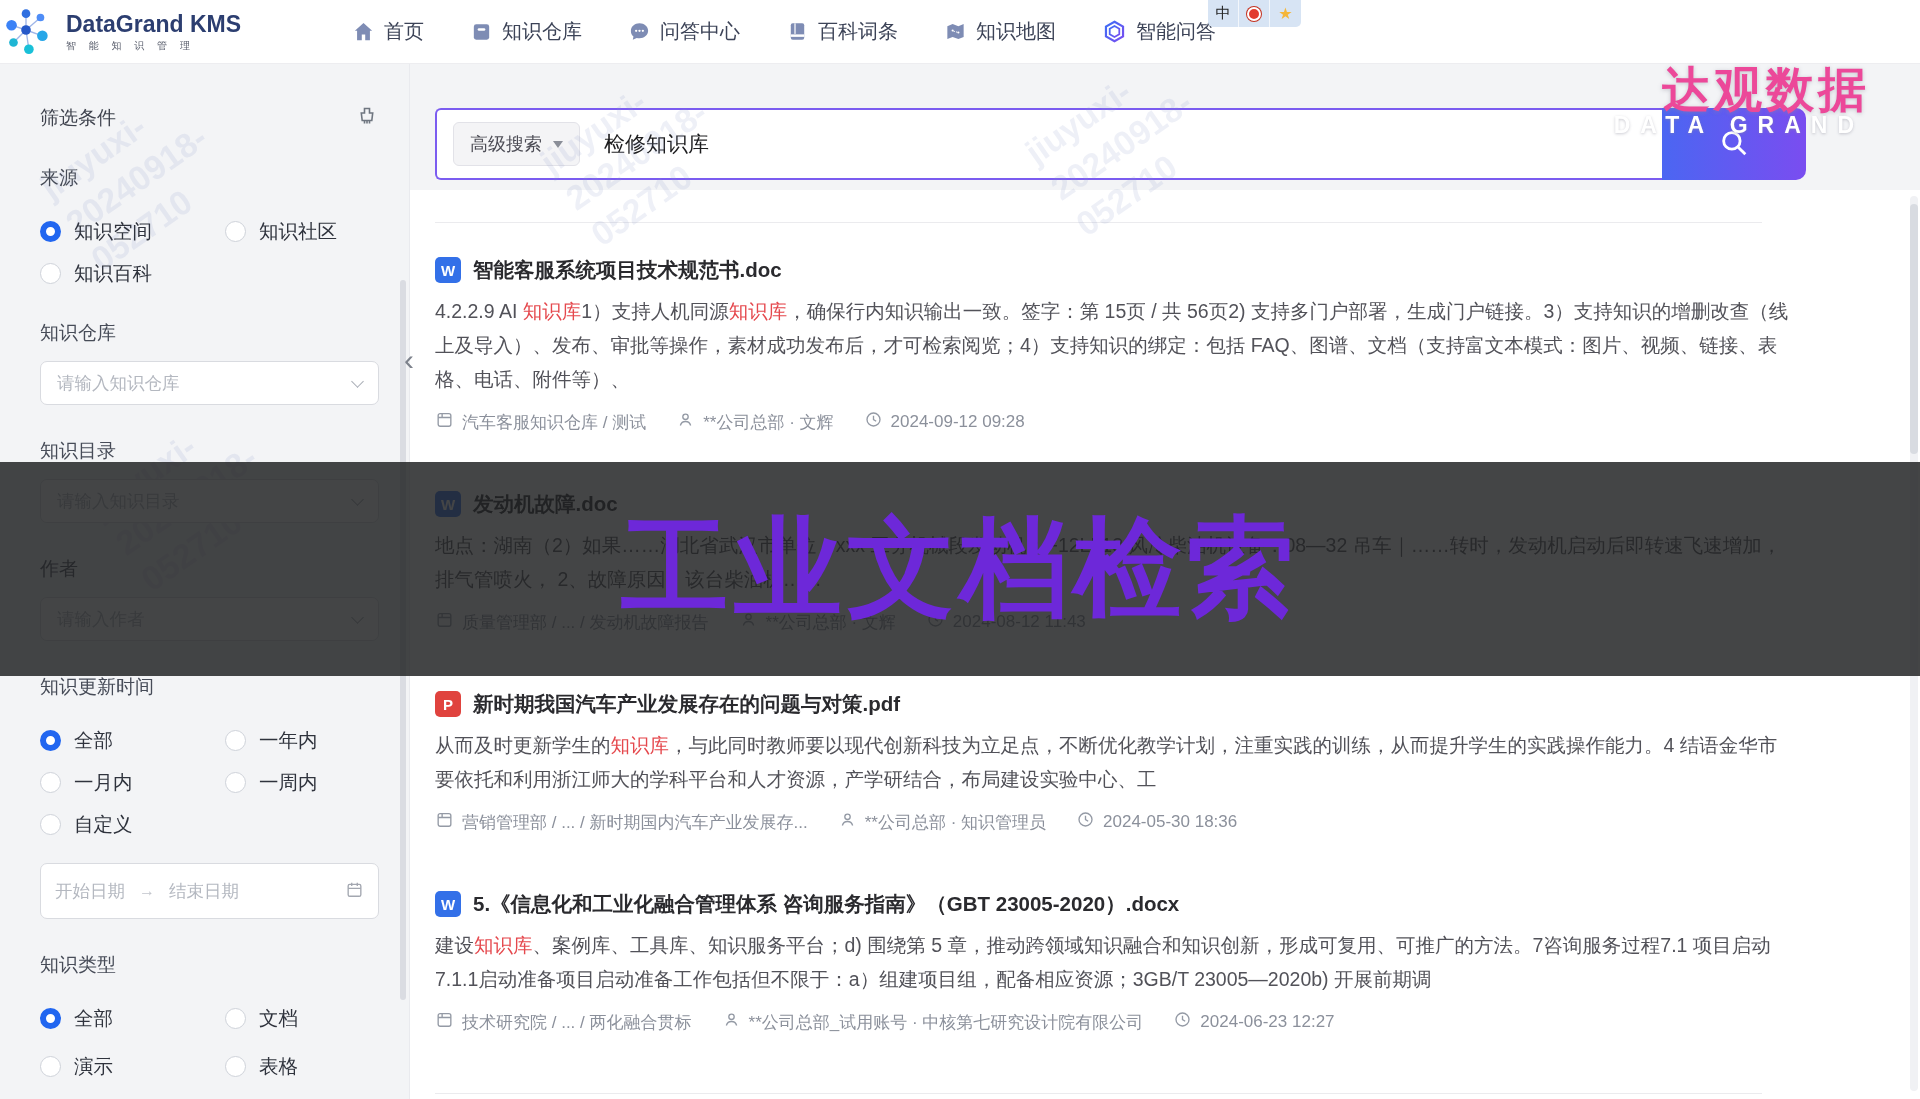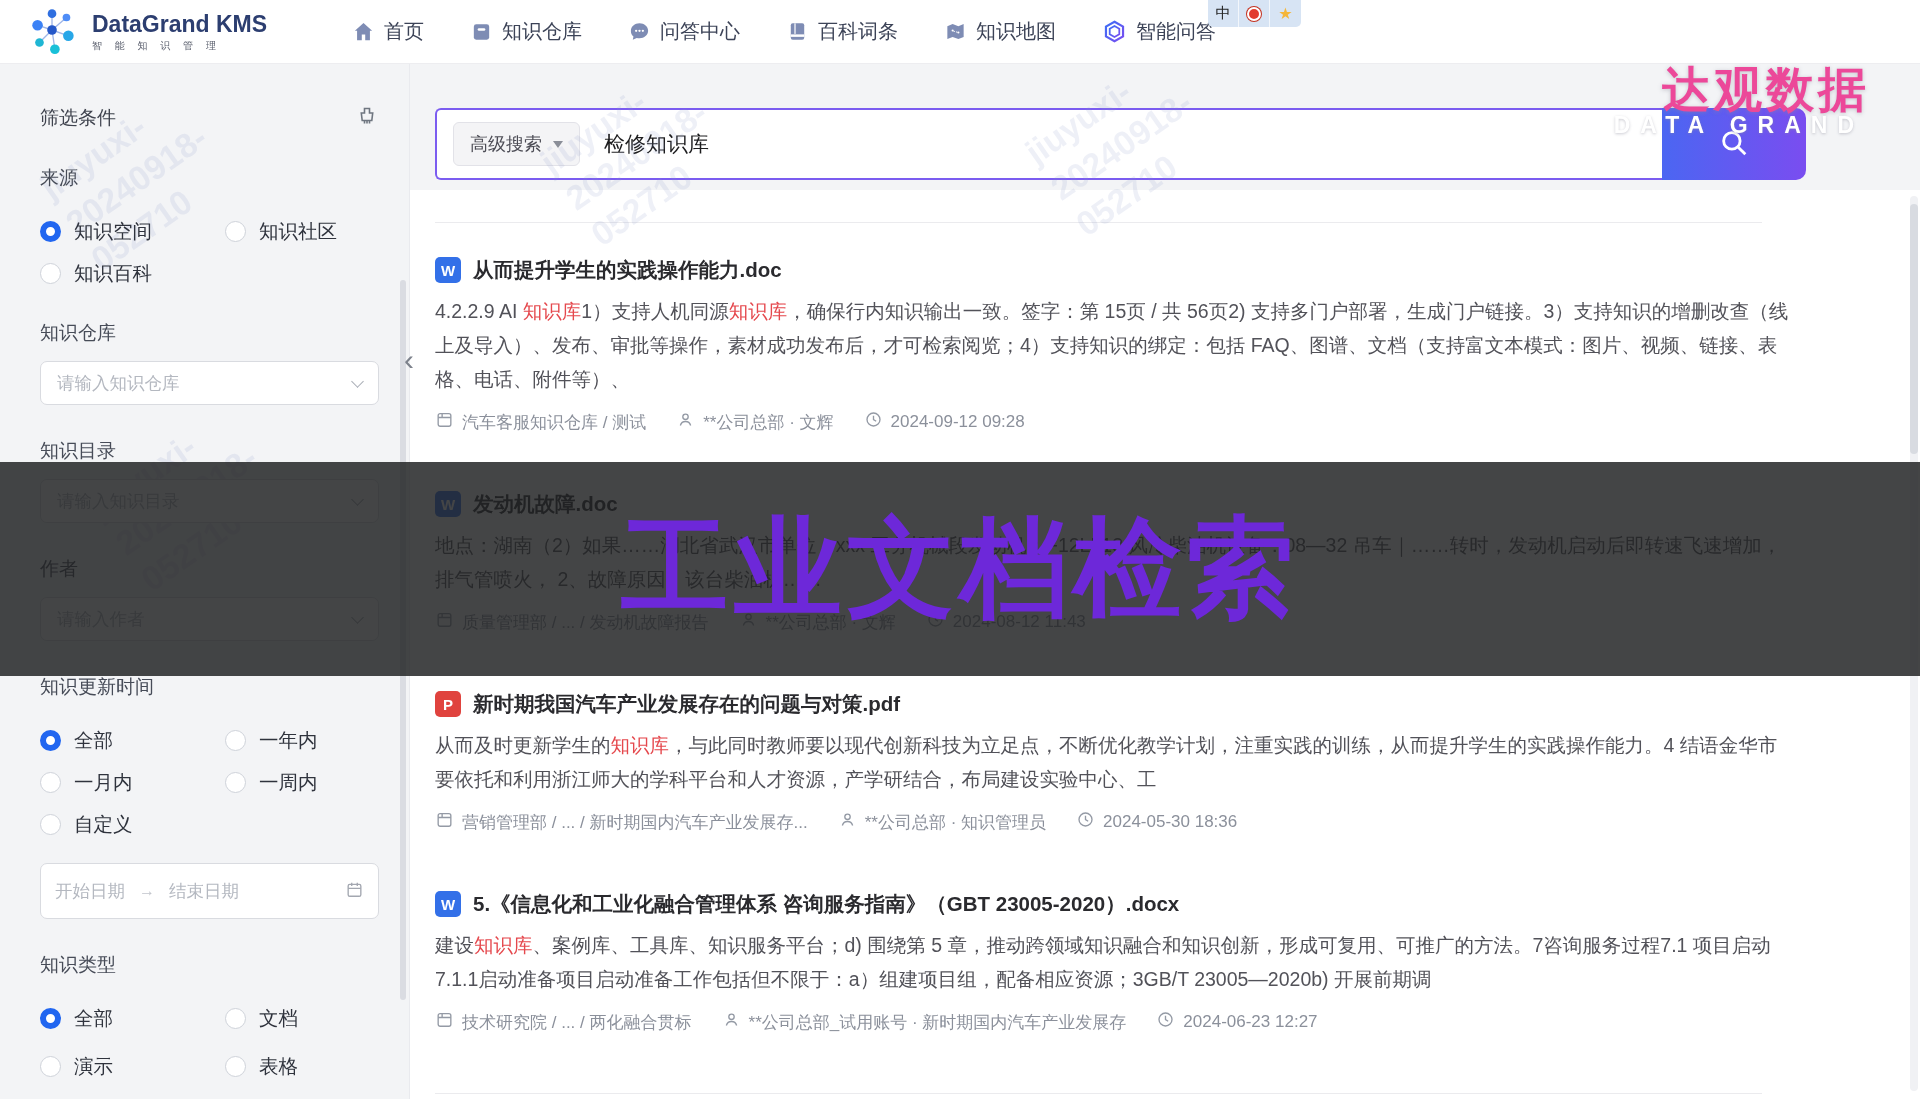--- a/index.html
+++ b/index.html
@@ -1,21 +1,21 @@
 <!DOCTYPE html>
 <html><head>
 <meta charset="utf-8">
 <style>
   *{margin:0;padding:0;box-sizing:border-box}
   html,body{width:1920px;height:1099px;overflow:hidden;background:#fff;
     font-family:"Liberation Sans","DejaVu Sans",sans-serif;}
   
   .topnav{position:absolute;top:0;left:0;right:0;height:64px;background:#fff;
     display:flex;align-items:center;z-index:30;border-bottom:1px solid #ededf0;}
-  .logo{display:flex;align-items:center;gap:14px;padding-left:26px;width:352px;flex:none;}
+  .logo{display:flex;align-items:center;gap:14px;width:352px;flex:none;}
   .logo-txt{display:flex;flex-direction:column;line-height:1.15;}
   .logo-title{font-size:23px;font-weight:bold;color:#2c3e70;}
   .logo-sub{font-size:10px;color:#5a5f6d;letter-spacing:5px;margin-top:3px;}
   .nav{display:flex;gap:46px;align-items:center;}
   .nav-item{display:flex;gap:9px;align-items:center;font-size:20px;color:#3c4357;cursor:pointer;white-space:nowrap;}
   .nav-item svg{display:block;}
   
   .mini-toolbar{position:absolute;top:0;left:1208px;height:27px;display:flex;z-index:60;
     background:#d7e4f4;border-radius:0 0 5px 5px;align-items:center;overflow:hidden;}
   .mini-cell{width:31px;height:27px;display:flex;align-items:center;justify-content:center;
@@ -337,21 +337,21 @@
         </button>
       </div>
     </div>
 
     <div class="results">
       <div class="results-divider"></div>
       <div>
   <div class="result">
     <div class="r-title-row">
       <span class="ficon" style="background: rgb(51, 112, 232);">W</span>
-      <span class="r-title">从而提升学生的实践操作能力.doc</span>
+      <span class="r-title">智能客服系统项目技术规范书.doc</span>
     </div>
     <div class="r-snippet" style="-webkit-line-clamp: 3;"><span>4.2.2.9 AI </span><span class="hl">知识库</span><span>1）支持人机同源</span><span class="hl">知识库</span><span>，确保行内知识输出一致。签字：第 15页 / 共 56页2) 支持多门户部署，生成门户链接。3）支持知识的增删改查（线上及导入）、发布、审批等操作，素材成功发布后，才可检索阅览；4）支持知识的绑定：包括 FAQ、图谱、文档（支持富文本模式：图片、视频、链接、表格、电话、附件等）、</span></div>
     <div class="r-meta">
       <span class="meta-item">
         <span>
           <svg width="19" height="19" viewBox="0 0 24 24" fill="none" stroke="#949aa5" stroke-width="1.7">
             <rect x="4" y="4.5" width="16" height="16" rx="2.5"></rect>
                     <path d="M4 9.5h16M9 4.5v5"></path>
           </svg>
         </span>
@@ -468,21 +468,21 @@
         </span>
         <span>技术研究院 / ... / 两化融合贯标</span>
       </span>
       <span class="meta-item">
         <span>
           <svg width="19" height="19" viewBox="0 0 24 24" fill="none" stroke="#949aa5" stroke-width="1.7">
             <circle cx="12" cy="8.6" r="3.4"></circle>
                     <path d="M5.5 19.5c1-3.4 3.5-5 6.5-5s5.5 1.6 6.5 5"></path>
           </svg>
         </span>
-        <span>**公司总部_试用账号 · 新时期国内汽车产业发展存</span>
+        <span>**公司总部_试用账号 · 中核第七研究设计院有限公司</span>
       </span>
       <span class="meta-item">
         <span>
           <svg width="19" height="19" viewBox="0 0 24 24" fill="none" stroke="#949aa5" stroke-width="1.7">
             <circle cx="12" cy="12" r="8.2"></circle>
                     <path d="M12 7.2v5l3.4 2"></path>
           </svg>
         </span>
         <span>2024-06-23 12:27</span>
       </span>

